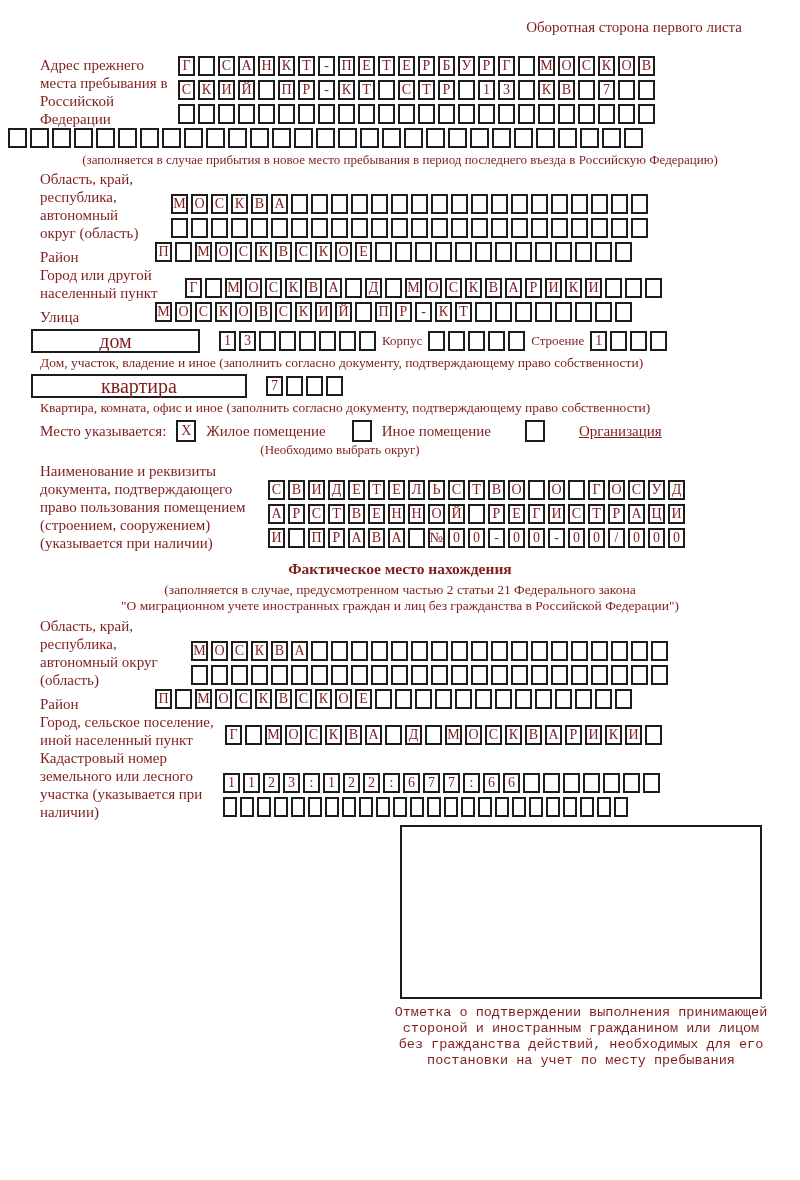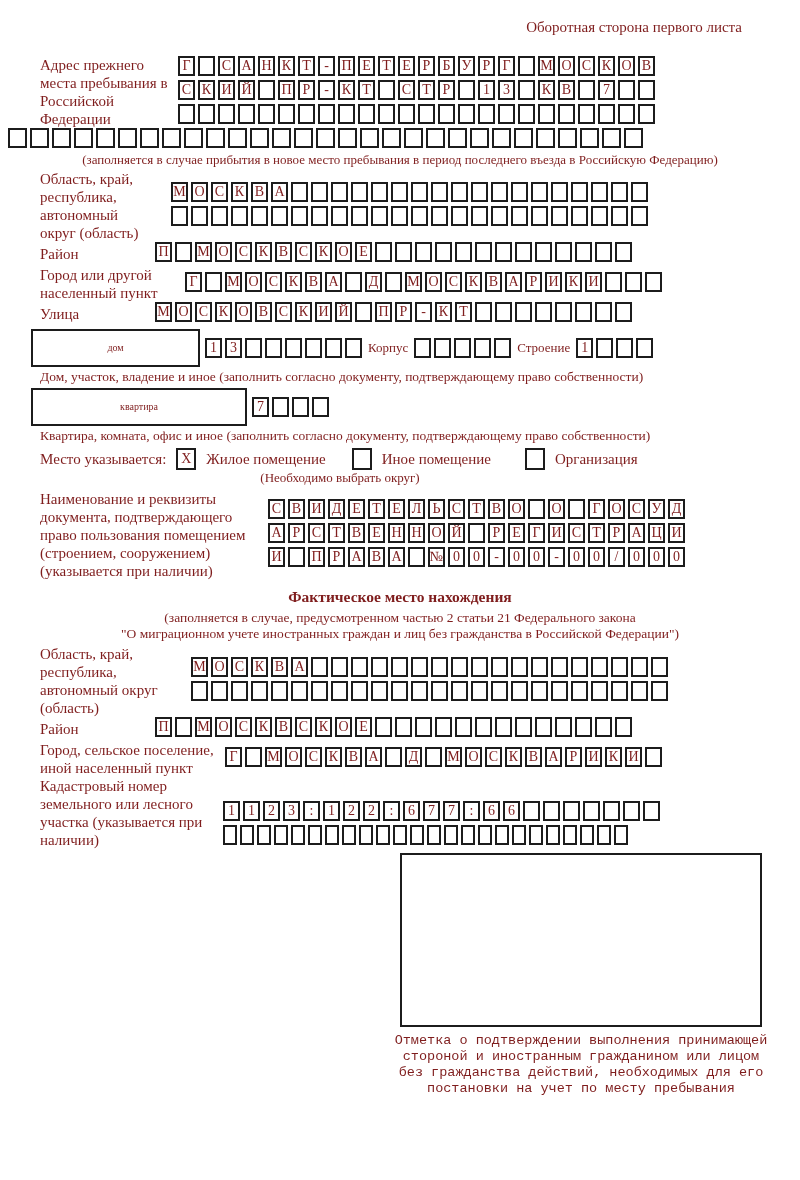--- a/index.html
+++ b/index.html
@@ -5,21 +5,21 @@
   * { margin:0; padding:0; box-sizing:border-box; }
   html,body { background:#fff; }
   .page {
     position:relative; width:800px; height:1180px; margin:0 auto;
     background:#ffffff; color:#7f1d1d;
     font-family:"Liberation Serif","DejaVu Serif",serif;
     font-size:15px; line-height:1.2; overflow:hidden;
   }
   .hdr { padding:18px 58px 0 0; text-align:right; font-size:15px; }
 
-  .fieldrow { display:flex; align-items:center; }
+  .fieldrow { display:flex; align-items:flex-end; }
   .lblcol { flex:none; padding-right:6px; }
   .boxcol { flex:none; }
 
   .boxrow { display:flex; margin-bottom:4px; }
   .cell {
     flex:none; width:17px; height:20px; margin-right:3px;
     border:2px solid #1c1c1c; background:#fff;
     display:flex; align-items:center; justify-content:center;
     font-size:14px; line-height:1; overflow:hidden;
   }
@@ -27,23 +27,23 @@
   .tight .cell { width:14px; margin-right:3px; }
 
   .note { font-size:13px; text-align:center; margin-top:1px; }
   .note-left { font-size:13.5px; margin-left:40px; margin-top:2px; }
   .h2 { font-weight:bold; font-size:15.5px; text-align:center; margin-top:4px; }
 
   .ml40 { margin-left:40px; }
   .mt2 { margin-top:2px;gap:16px; }
 
   .inline-label-box {
-    flex:none; border:2px solid #1c1c1c; height:38px;
+    flex:none; border:2px solid #1c1c1c; height:24px;
     display:flex; align-items:center; justify-content:center;
-    font-size:10px; margin-right:5px; background:#fff;
+    font-size:20px; margin-right:19px; background:#fff;
   }
   .hrow { display:flex; align-items:center; margin-left:31px; margin-top:3px; }
   .hrow .midlbl { flex:none; font-size:13px; padding:0 6px 0 3px; }
 
   .stayrow { display:flex; align-items:center; margin-left:40px; margin-top:4px; }
   .cb {
     flex:none; width:20px; height:22px; border:2px solid #1c1c1c;
     display:flex; align-items:center; justify-content:center;
     font-size:14px; margin:0 10px;
   }
@@ -370,21 +370,21 @@
   </div>
   <div class="note-left">Квартира, комната, офис и иное (заполнить согласно документу, подтверждающему право собственности)</div>
 
   <div class="stayrow">
     <span>Место указывается:</span>
     <span class="cb">X</span>
     <span>Жилое помещение</span>
     <span class="cb" style="margin-left:26px;"></span>
     <span>Иное помещение</span>
     <span class="cb" style="margin-left:34px;"></span>
-    <span style="">Организация</span>
+    <span style="margin-left:24px;text-decoration:underline;">Организация</span>
   </div>
   <div class="staynote">(Необходимо выбрать округ)</div>
 
   <div class="fieldrow ml40" style="margin-top:4px;">
     <div class="lblcol" style="width:228px;">Наименование и реквизиты документа, подтверждающего право пользования помещением (строением, сооружением) (указывается при наличии)</div>
     <div class="boxcol">
       <div class="boxrow">
           <div class="cell">С</div>
           <div class="cell">В</div>
           <div class="cell">И</div>

